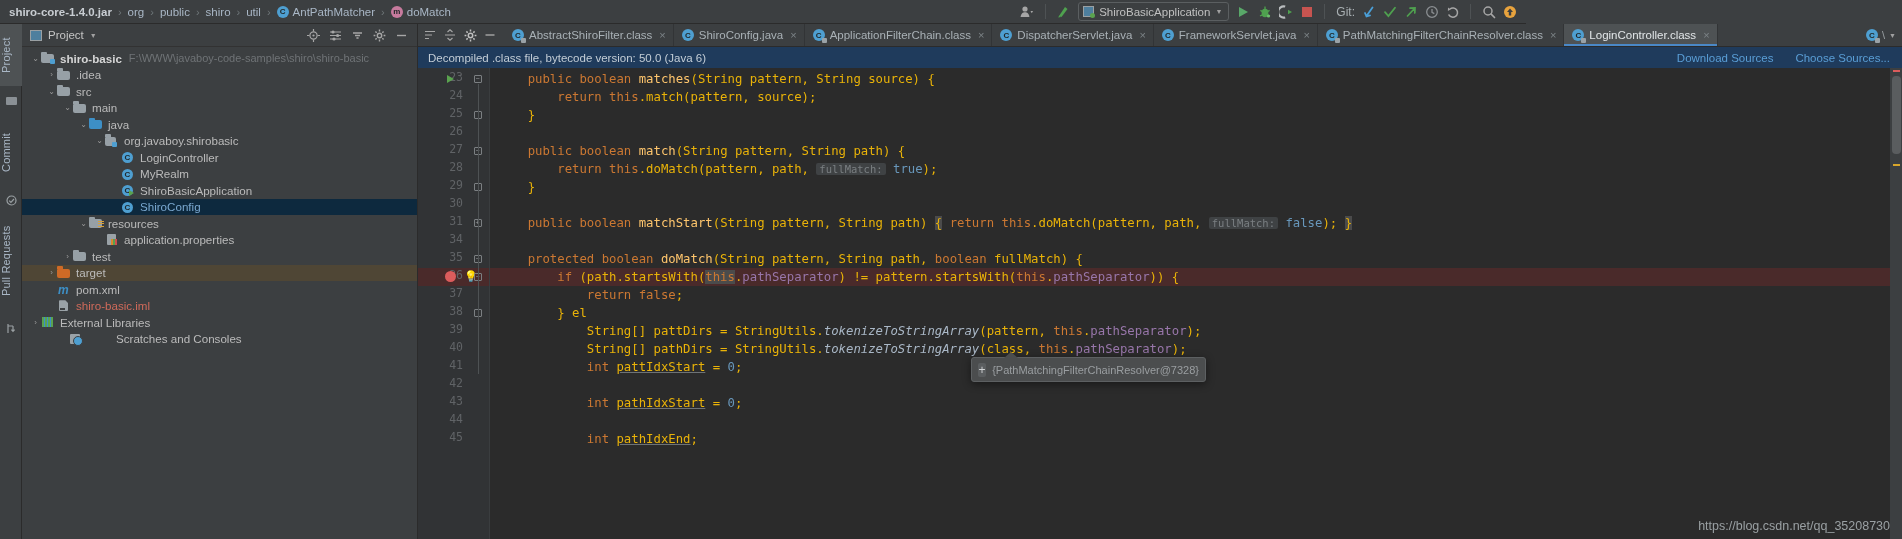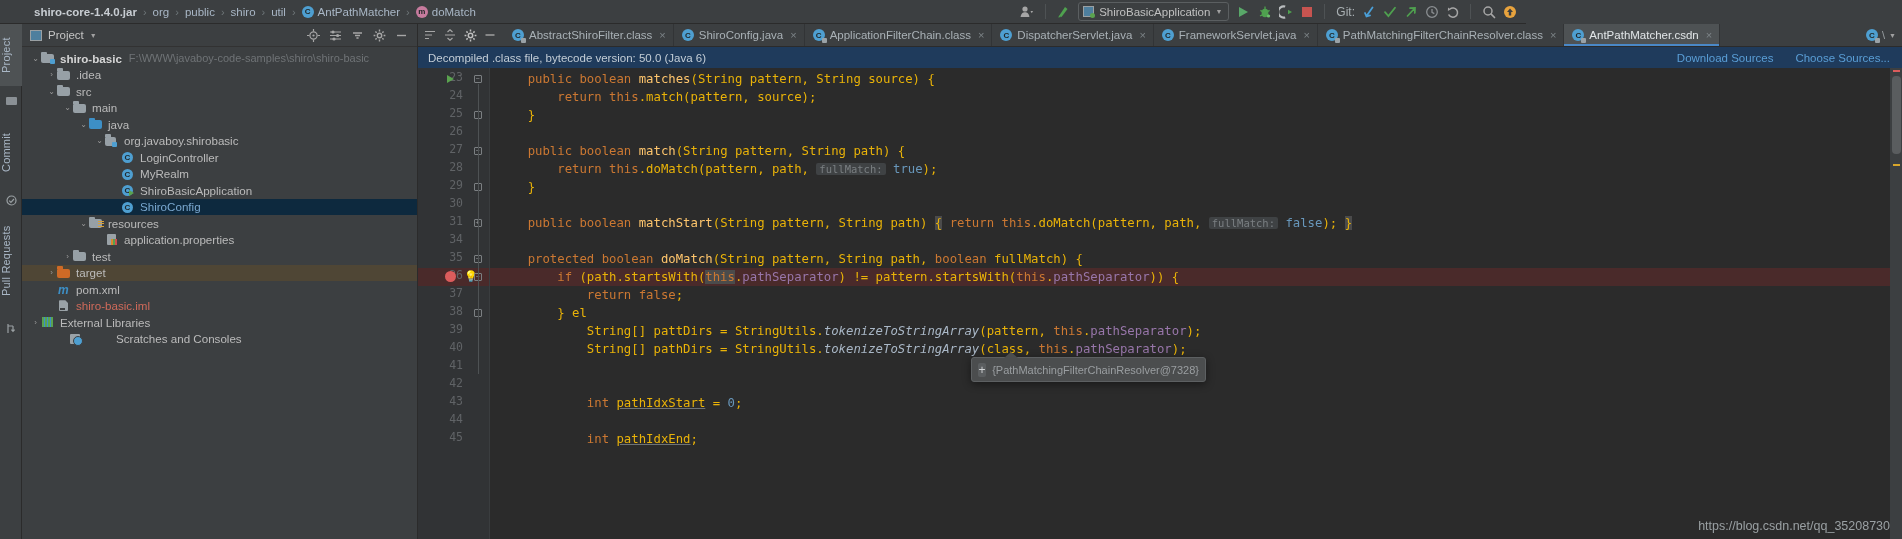--- a/index.html
+++ b/index.html
@@ -10,21 +10,20 @@
     color:#bbbbbb;
     -webkit-font-smoothing:antialiased;
   }
   .ide{ position:relative; width:1902px; height:539px; background:#3c3f41; }
 
   
   .navbar{
     position:absolute; left:0; top:0; width:1526px; height:24px;
     background:#3c3f41; display:flex; align-items:flex-start;
     border-bottom:1px solid #2b2b2b;
-    padding-left:25px;
   }
   .crumbs{ display:flex; align-items:center; padding-left:9px; height:100%; }
   .crumb{ font-size:11.5px; color:#a9b7c6; display:flex; align-items:center; white-space:nowrap; }
   .crumb.bold{ font-weight:bold; color:#c8cdd2; }
   .crumb-sep{ color:#6e7679; font-size:11px; margin:0 6px; }
   .cicon{
     width:12px; height:12px; border-radius:50%; margin-right:4px;
     display:inline-flex; align-items:center; justify-content:center;
     font-size:8px; font-weight:bold; color:#1f2526;
   }
@@ -601,21 +600,21 @@
             <span>FrameworkServlet.java</span>
             <span class="x">×</span>
           </div>
           <div class="tab">
             <span class="tabico cls">C</span>
             <span>PathMatchingFilterChainResolver.class</span>
             <span class="x">×</span>
           </div>
           <div class="tab active">
             <span class="tabico cls">C</span>
-            <span>AntPathMatcher.csdn</span>
+            <span>LoginController.class</span>
             <span class="x">×</span>
           </div>
         </div>
       <div class="tab-overflow">
         <span class="tabico cls">C</span>
         <span style="font-size:11px;color:#9aa0a3;">\</span>
         <span class="caret">▼</span>
       </div>
     </div>
 
@@ -693,20 +692,21 @@
           <div class="cl" style="top: 128px;"></div>
           <div class="cl" style="top: 146px;">    <span class="k">public boolean </span><span class="m">matchStart</span><span class="t">(String pattern, String path) </span><span class="brace-hl t">{</span><span class="k"> return this</span><span class="t">.doMatch(pattern, path, </span><span class="hintchip">fullMatch:</span><span class="n"> false</span><span class="t">); </span><span class="brace-hl t">}</span></div>
           <div class="cl" style="top: 164px;"></div>
           <div class="cl" style="top: 182px;">    <span class="k">protected boolean </span><span class="m">doMatch</span><span class="t">(String pattern, String path, </span><span class="k">boolean </span><span class="t">fullMatch) {</span></div>
           <div class="rowhl err" style="top: 200px;"></div>
           <div class="cl" style="top: 200px;">        <span class="k">if </span><span class="t">(path.startsWith(</span><span class="k brace-hl">this</span><span class="t">.</span><span class="f">pathSeparator</span><span class="t">) != pattern.startsWith(</span><span class="k">this</span><span class="t">.</span><span class="f">pathSeparator</span><span class="t">)) {</span></div>
           <div class="cl" style="top: 218px;">            <span class="k">return false</span><span class="t">;</span></div>
           <div class="cl" style="top: 236px;">        <span class="t">} el</span></div>
           <div class="cl" style="top: 254px;">            <span class="t">String[] pattDirs = StringUtils.</span><span class="i">tokenizeToStringArray</span><span class="t">(pattern, </span><span class="k">this</span><span class="t">.</span><span class="f">pathSeparator</span><span class="t">);</span></div>
           <div class="cl" style="top: 272px;">            <span class="t">String[] pathDirs = StringUtils.</span><span class="i">tokenizeToStringArray</span><span class="t">(class, </span><span class="k">this</span><span class="t">.</span><span class="f">pathSeparator</span><span class="t">);</span></div>
+          <div class="cl" style="top: 290px;">            <span class="k">int </span><span class="t u">pattIdxStart</span><span class="t"> = </span><span class="n">0</span><span class="t">;</span></div>
           <div class="cl" style="top: 326px;">            <span class="k">int </span><span class="t u">pathIdxStart</span><span class="t"> = </span><span class="n">0</span><span class="t">;</span></div>
           <div class="cl" style="top: 344px;"></div>
           <div class="cl" style="top: 362px;">            <span class="k">int </span><span class="t u">pathIdxEnd</span><span class="t">;</span></div>
         </div>
 
       <div class="popup">
         <span class="tail"></span>
         <span class="plus">+</span>
         <span class="ptext">{PathMatchingFilterChainResolver@7328}</span>
       </div>

